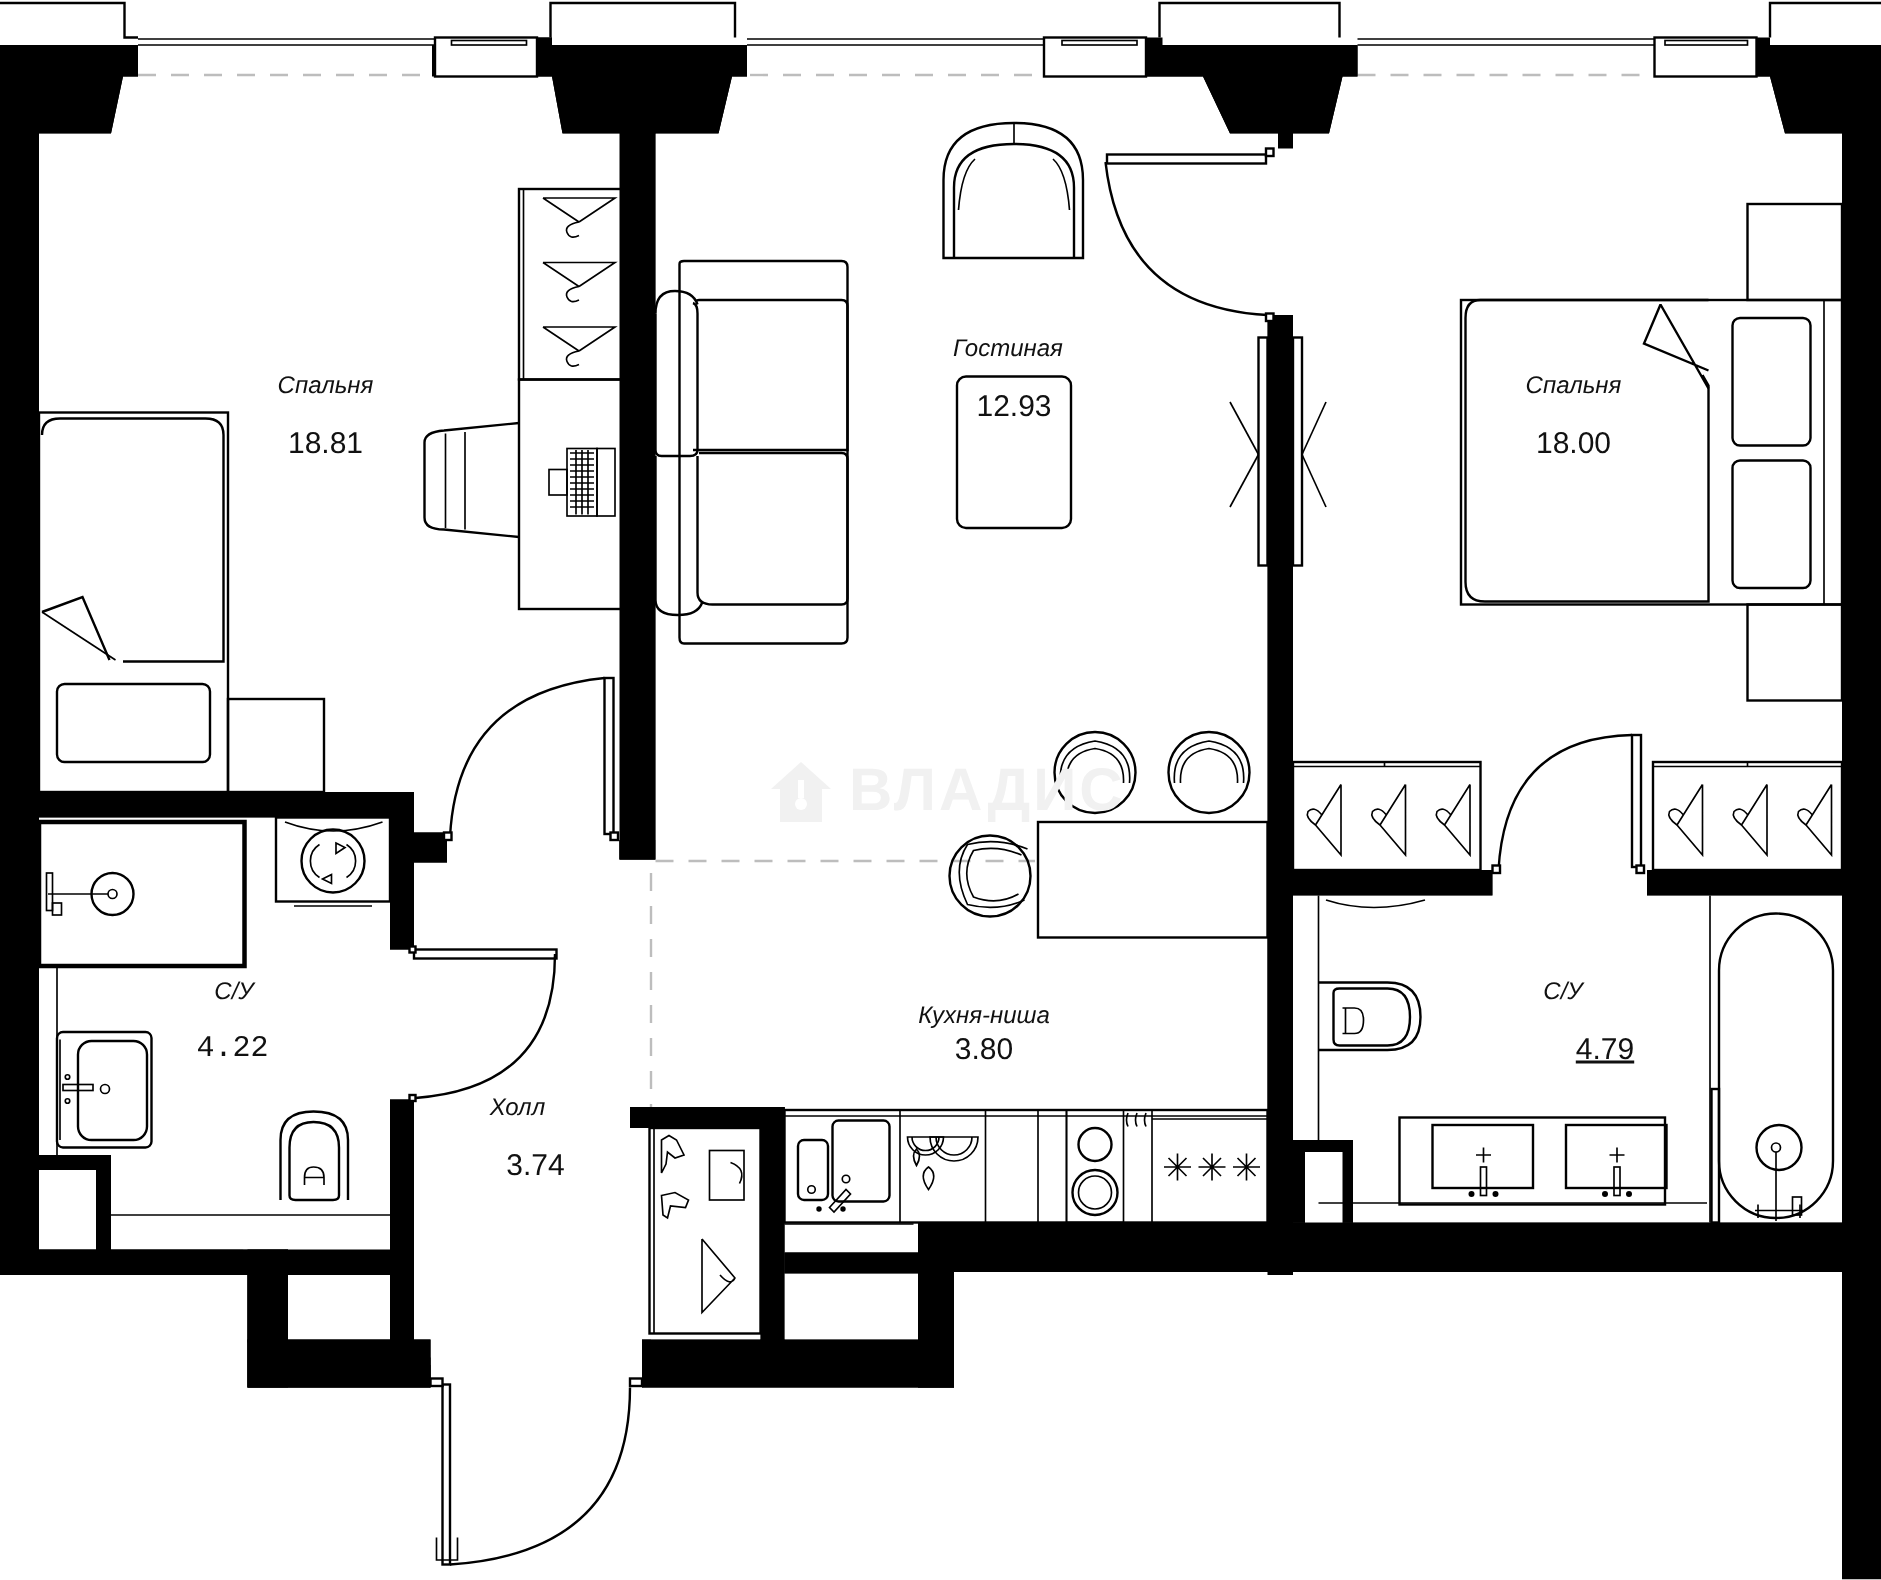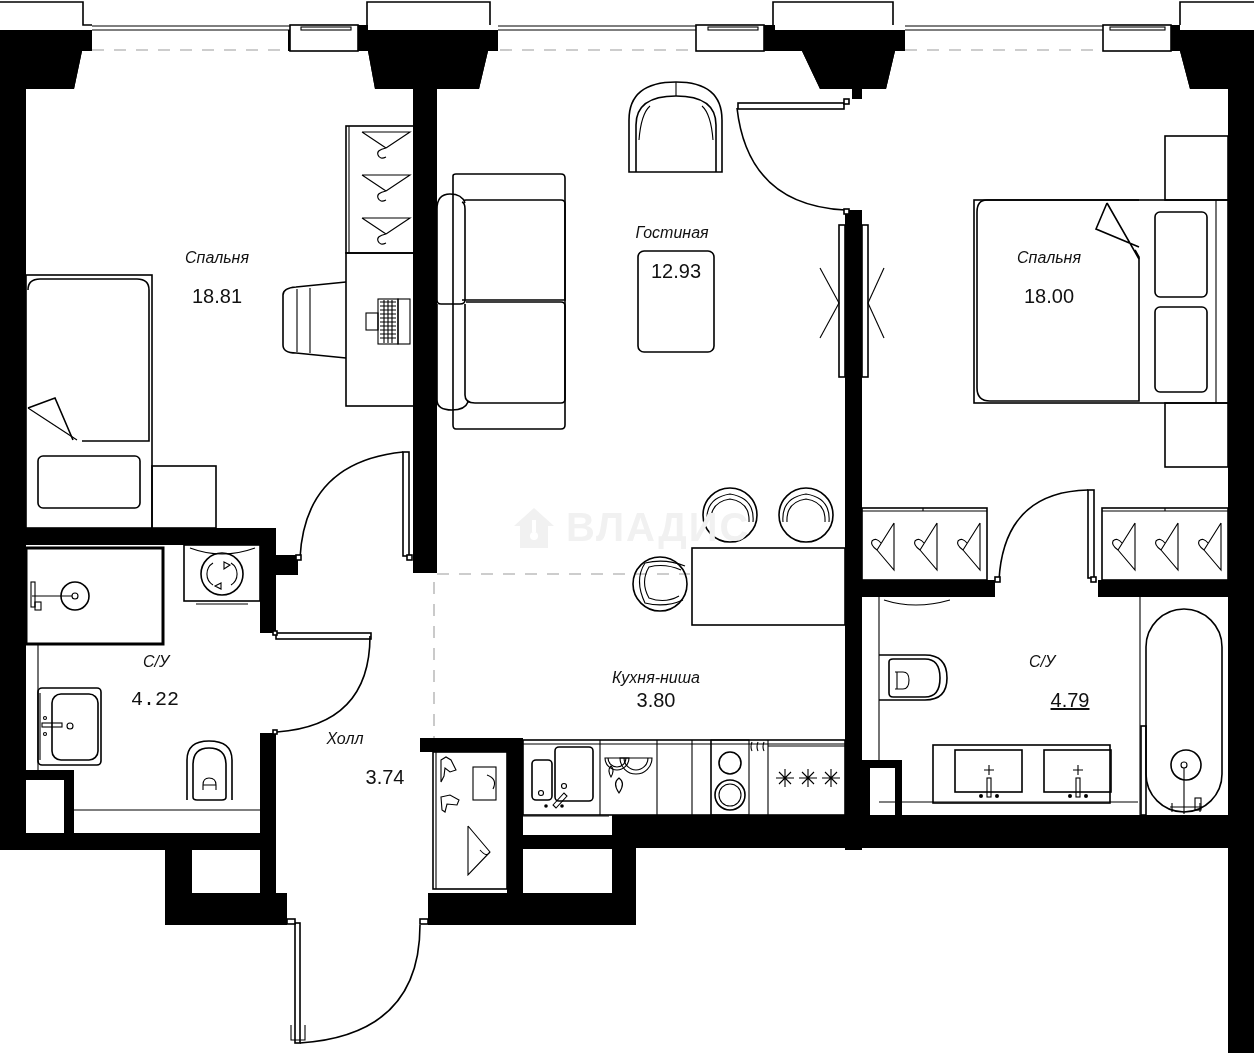--- a/index.html
+++ b/index.html
@@ -403,19 +403,19 @@
 <div class="room-label" style="left:672px; top:225px;">Гостиная</div>
 <div class="room-area" style="left:676px; top:261px;">12.93</div>
 
 <div class="room-label" style="left:1049px; top:250px;">Спальня</div>
 <div class="room-area" style="left:1049px; top:286px;">18.00</div>
 
 <div class="room-label" style="left:156px; top:654px;">С/У</div>
 <div class="room-area" style="left:155px; top:690px;font-family:Liberation Mono, monospace;">4.22</div>
 
 <div class="room-label" style="left:345px; top:731px;">Холл</div>
-<div class="room-area" style="left:357px; top:767px;margin-left:28px;">3.74</div>
+<div class="room-area" style="left:357px; top:767px;">3.74</div>
 
 <div class="room-label" style="left:656px; top:654px;margin-top:16px;">Кухня-ниша</div>
 <div class="room-area" style="left:656px; top:690px;">3.80</div>
 
 <div class="room-label" style="left:1042px; top:654px;">С/У</div>
 <div class="room-area" style="left:1070px; top:690px;text-decoration:underline;">4.79</div>
 
 </body></html>

